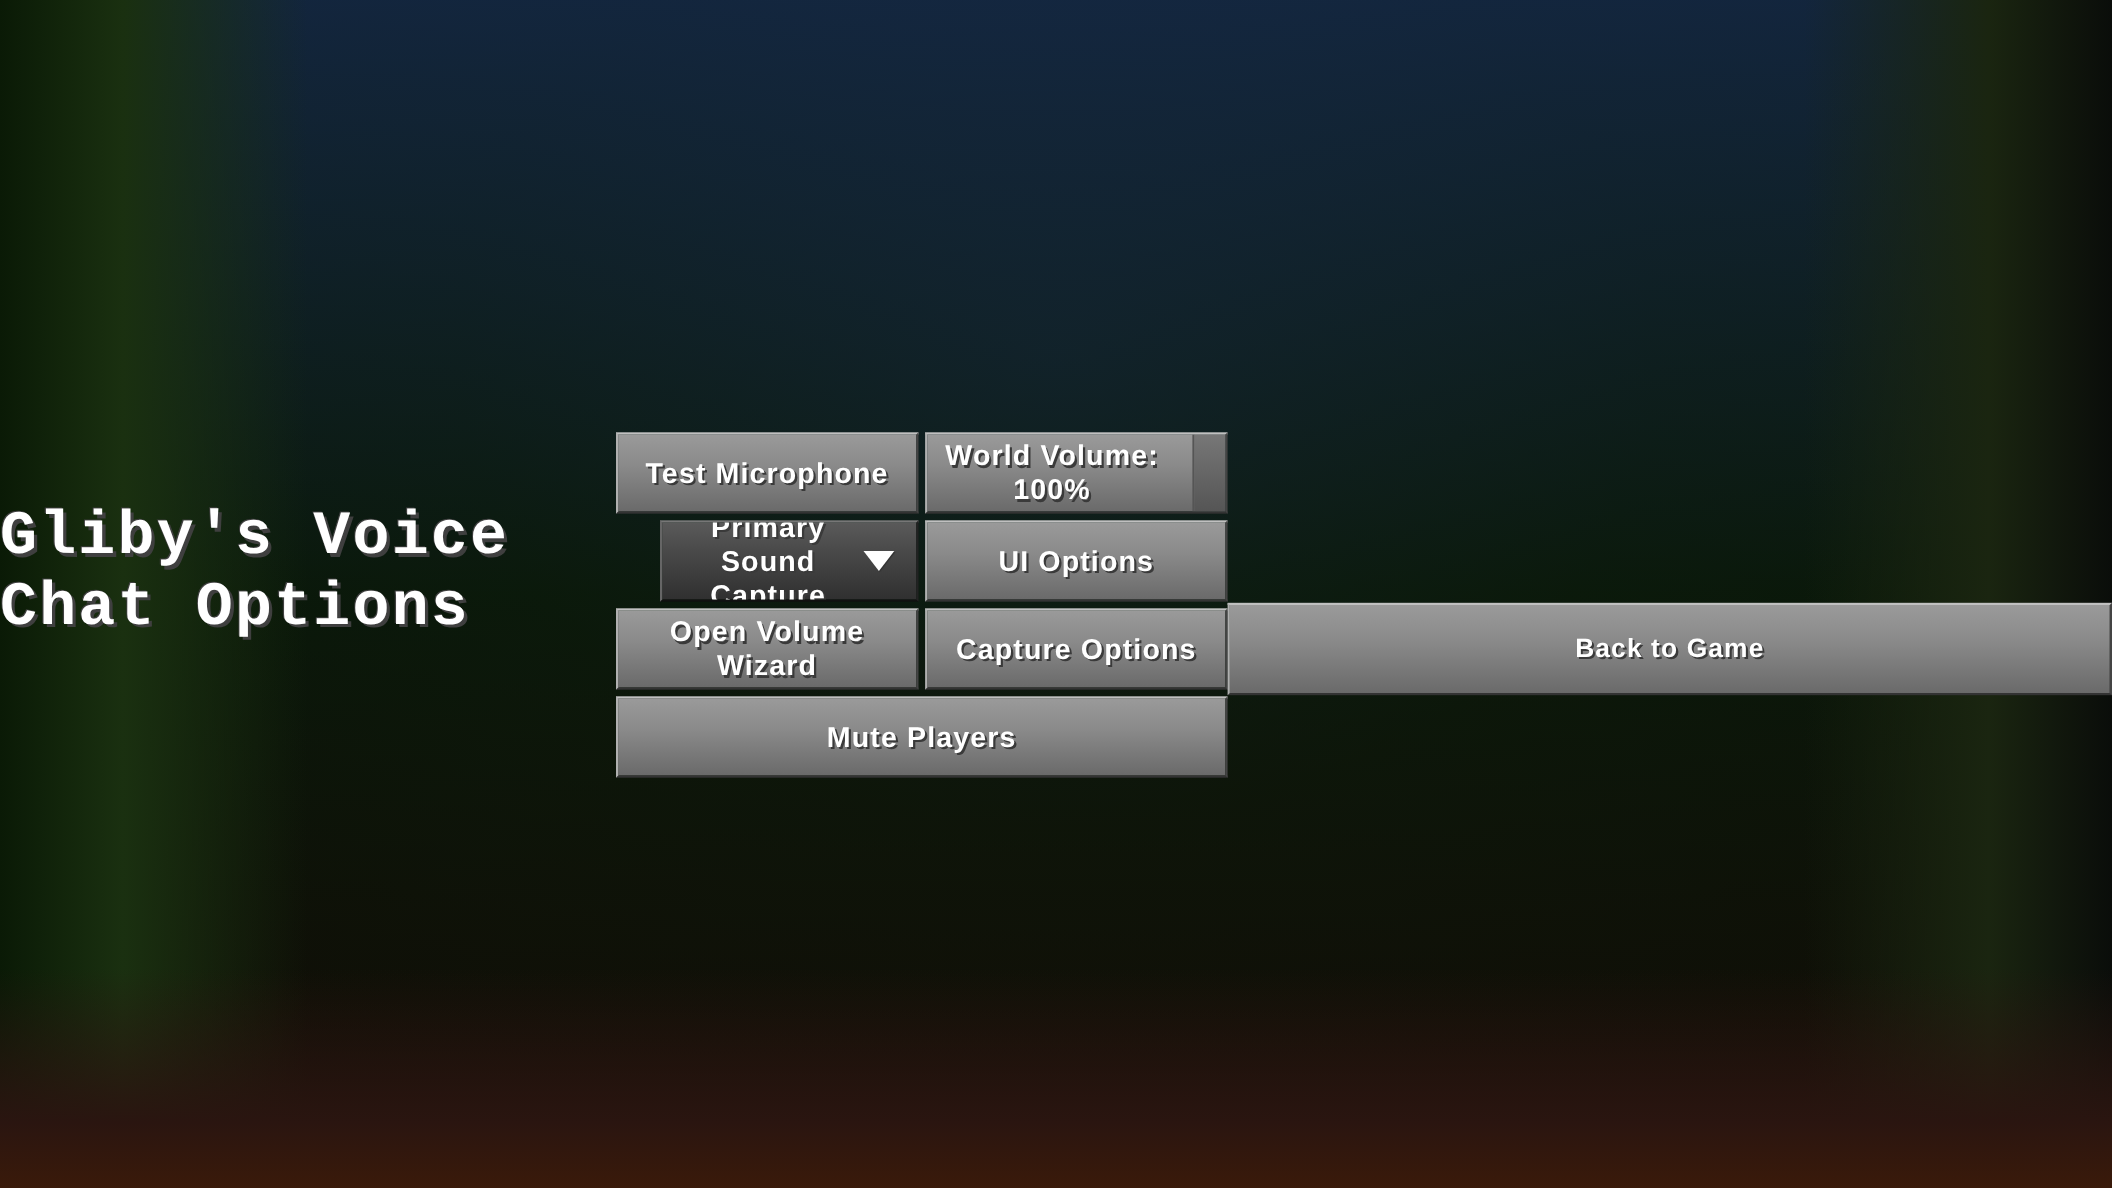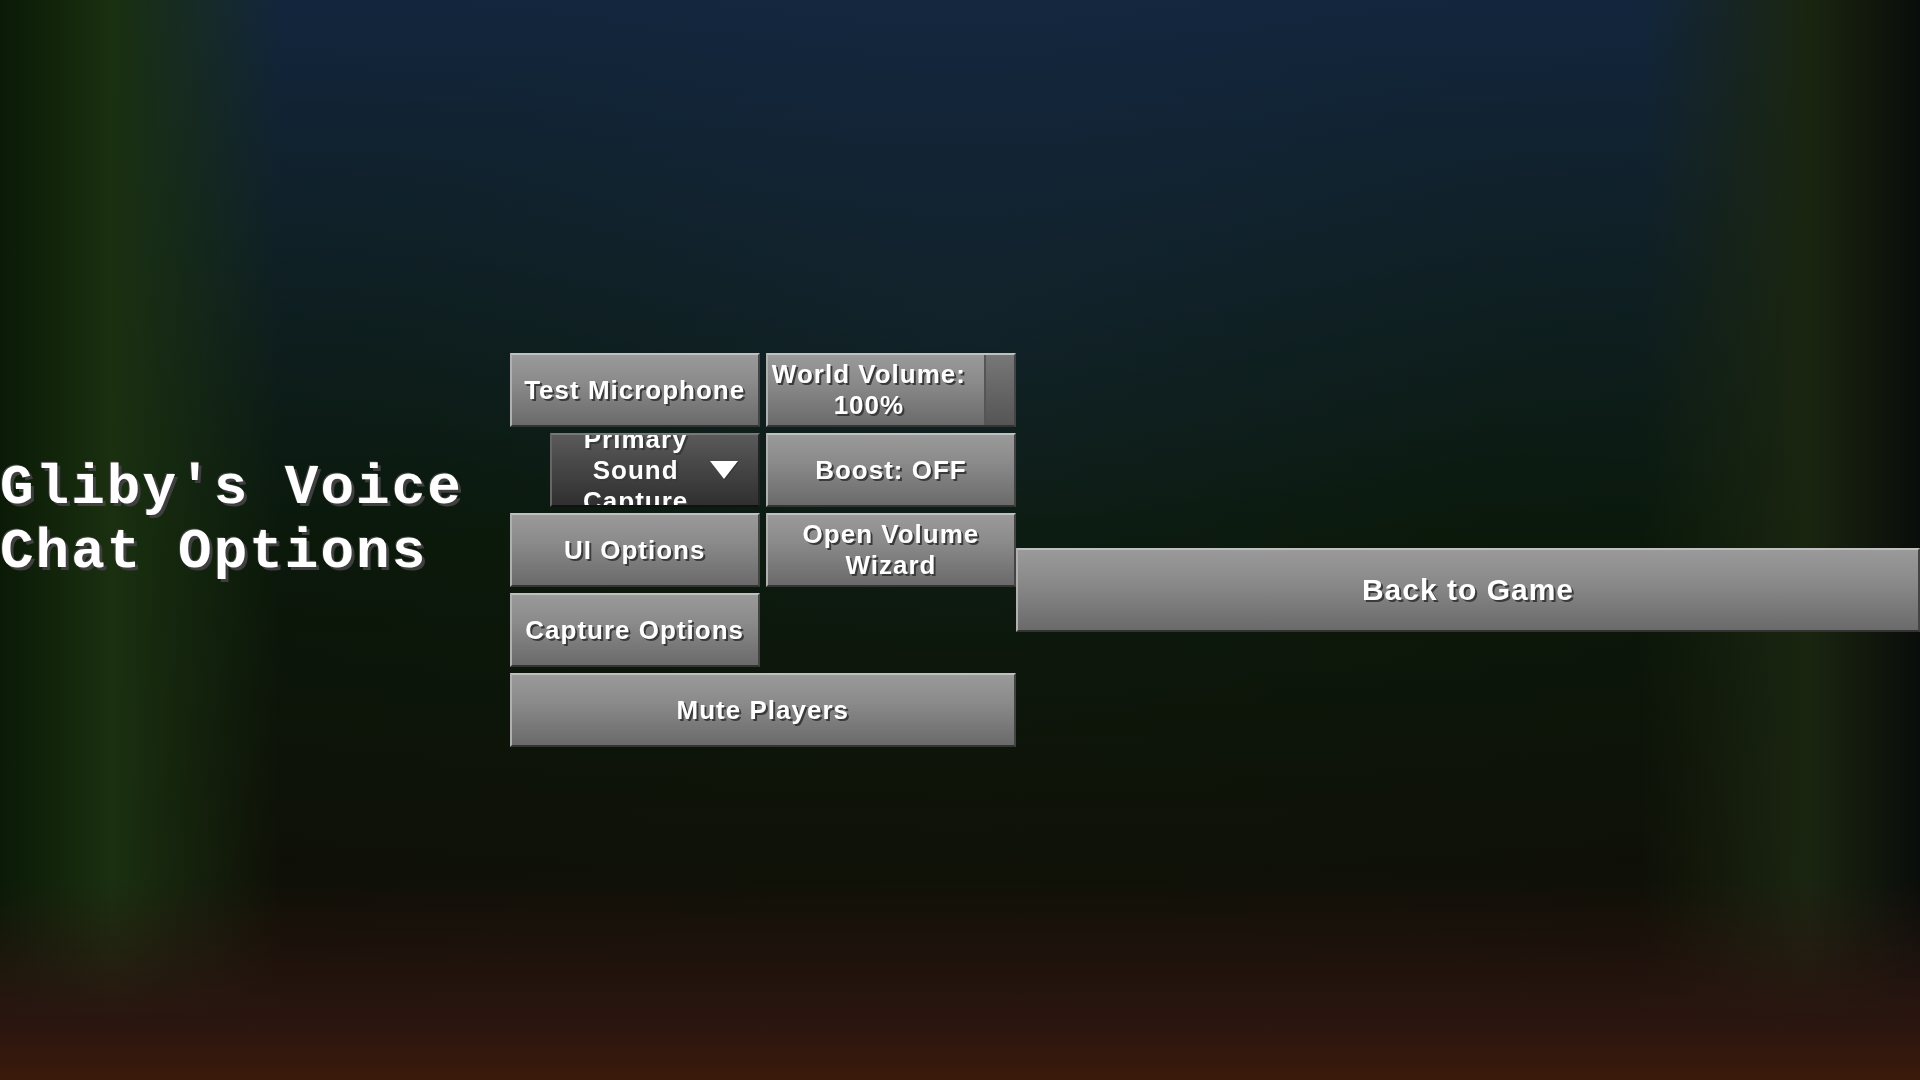--- a/index.html
+++ b/index.html
@@ -181,23 +181,23 @@
       border-top: 18px solid white;
       filter: drop-shadow(1px 1px 0px #333);
       margin-left: 10px;
     }
 
     .back-btn-container {
       margin-top: 80px;
     }
 
     .back-btn {
-      width: 904px;
+      width: 804px;
       height: 84px;
-      font-size: 30px;
+      font-size: 24px;
     }
   </style>
 </head>
 <body>
 
 <div class="bg"></div>
 <div class="env-left"></div>
 <div class="env-right"></div>
 <div class="env-bottom"></div>
 
@@ -214,21 +214,20 @@
       <div class="volume-slider-area">
         <div class="volume-slider-inner"></div>
       </div>
     </button>
 
     <button class="btn btn-dark primary-sound-btn">
       <span>Primary Sound Capture</span>
       <span class="dropdown-icon"></span>
     </button>
 
-    <button class="btn">Boost: OFF</button>
 
 
     <button class="btn">UI Options</button>
 
     <button class="btn">Open Volume Wizard</button>
 
     <button class="btn">Capture Options</button>
 
     <button class="btn btn-wide">Mute Players</button>
 

